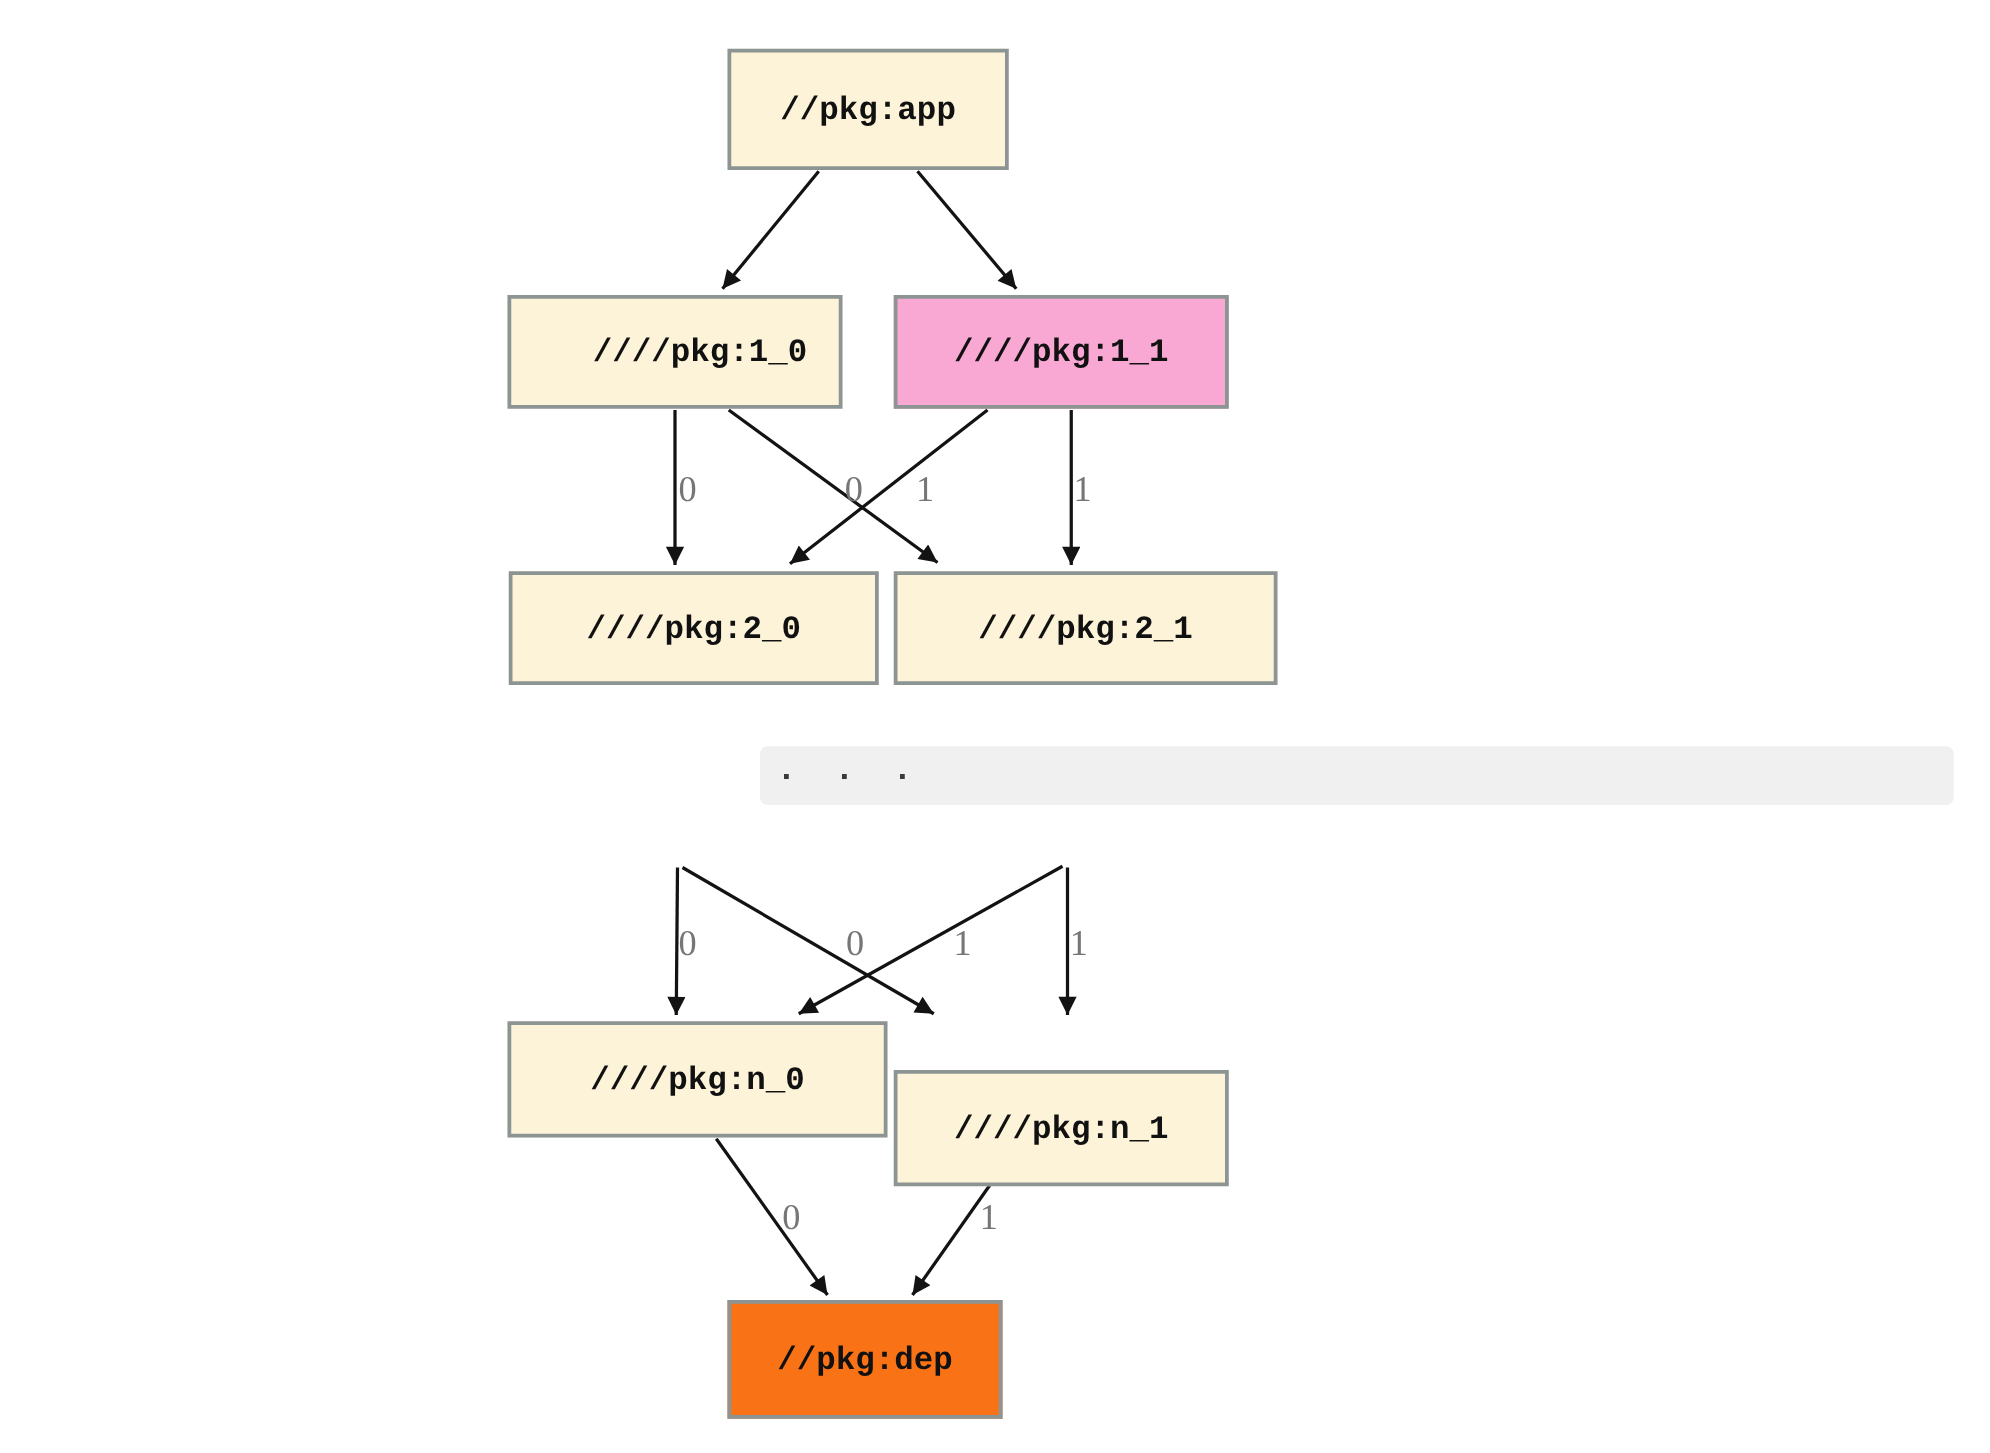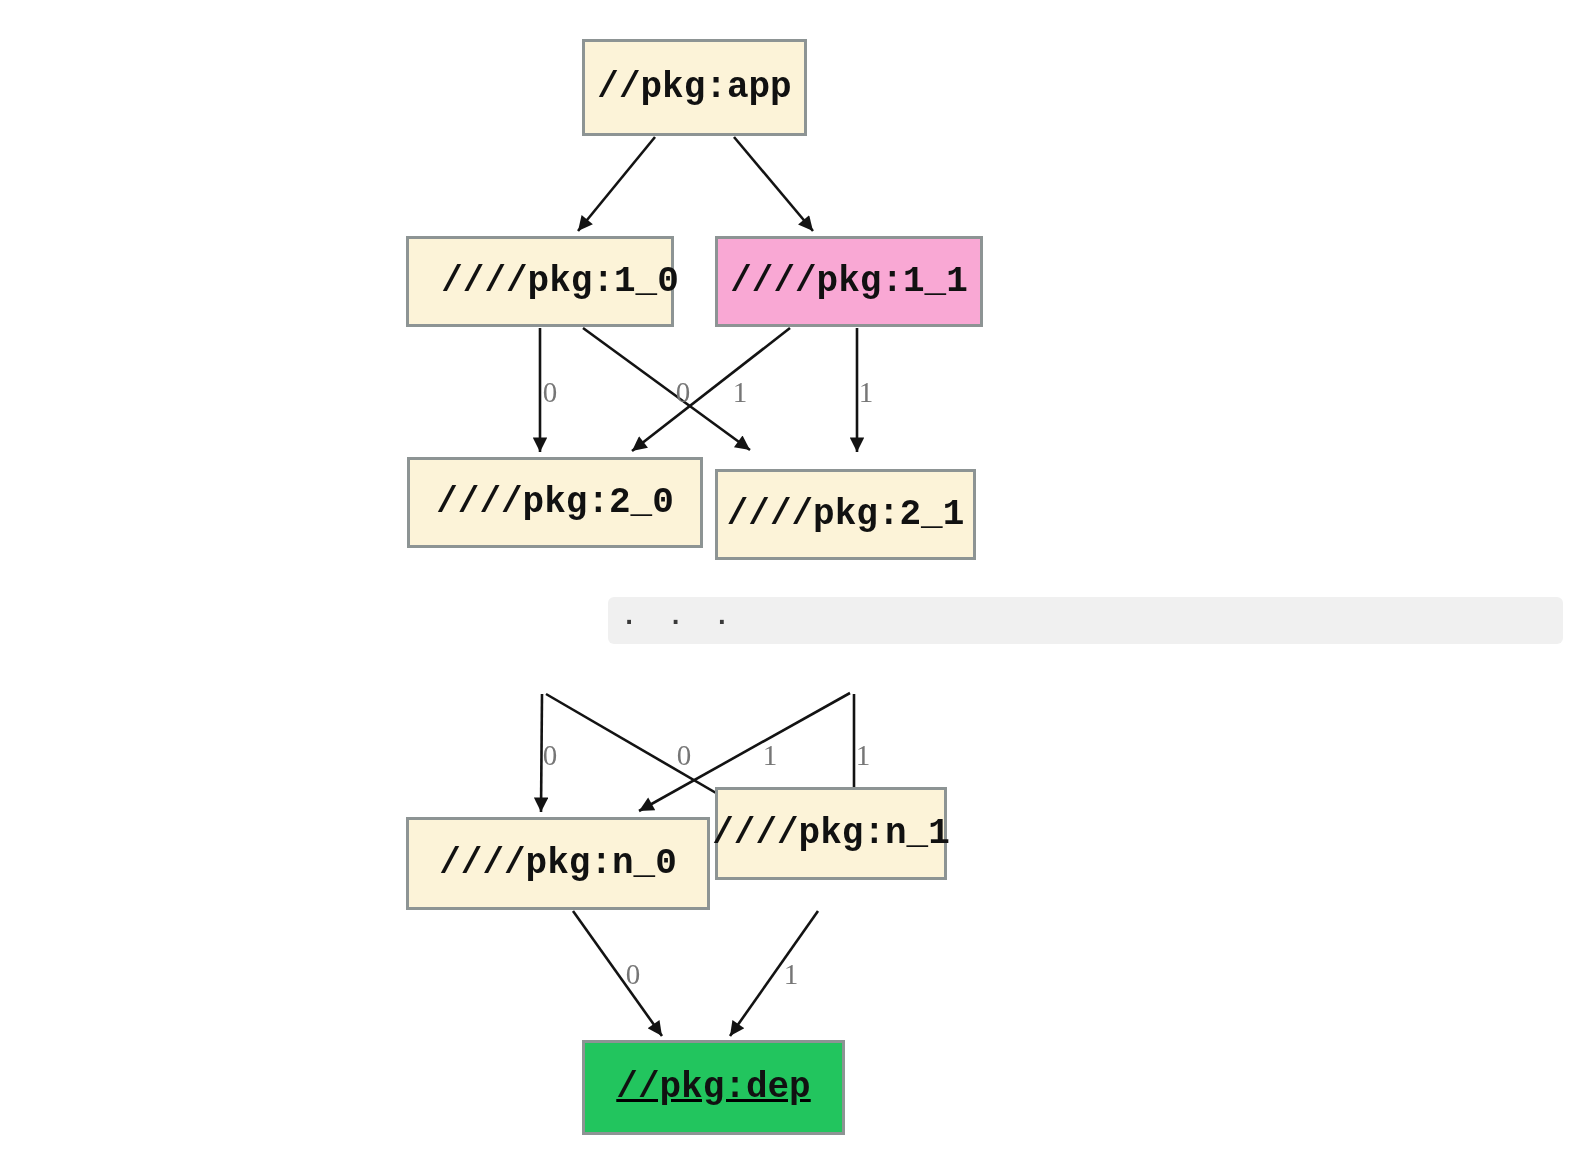--- a/index.html
+++ b/index.html
@@ -30,21 +30,21 @@
     box-sizing: border-box;
     border: 3px solid #8d9494;
     background: #fcf3d8;
     display: flex;
     align-items: center;
     justify-content: center;
   }
   .node-label {
     font-family: "Liberation Mono", "DejaVu Sans Mono", monospace;
     font-weight: 700;
-    font-size: 36px;
+    font-size: 26px;
     line-height: 1;
     color: #111111;
     white-space: pre;
   }
   .edge-label {
     font-family: "Liberation Serif", "DejaVu Serif", serif;
     font-size: 29px;
     fill: #767676;
   }
   .ellipsis-bar {
@@ -114,30 +114,30 @@
       </div>
       <div class="node" style="left: 406px; top: 236px; width: 268px; height: 91px; background: rgb(252, 243, 216); border-color: rgb(141, 148, 148); padding-left: 40px;">
         <span class="node-label">////pkg:1_0</span>
       </div>
       <div class="node" style="left: 715px; top: 236px; width: 268px; height: 91px; background: #f9a8d4; border-color: rgb(141, 148, 148);">
         <span class="node-label">////pkg:1_1</span>
       </div>
       <div class="node" style="left: 407px; top: 457px; width: 296px; height: 91px; background: rgb(252, 243, 216); border-color: rgb(141, 148, 148);">
         <span class="node-label">////pkg:2_0</span>
       </div>
-      <div class="node" style="left: 715px; top: 469px; width: 261px; height: 91px; background: rgb(252, 243, 216); border-color: rgb(141, 148, 148);">
+      <div class="node" style="left: 715px; top: 457px; width: 307px; height: 91px; background: rgb(252, 243, 216); border-color: rgb(141, 148, 148);">
         <span class="node-label">////pkg:2_1</span>
       </div>
       <div class="node" style="left: 406px; top: 817px; width: 304px; height: 93px; background: rgb(252, 243, 216); border-color: rgb(141, 148, 148);">
         <span class="node-label">////pkg:n_0</span>
       </div>
-      <div class="node" style="left: 715px; top: 787px; width: 232px; height: 93px; background: rgb(252, 243, 216); border-color: rgb(141, 148, 148); text-align: center;">
+      <div class="node" style="left: 715px; top: 856px; width: 268px; height: 93px; background: rgb(252, 243, 216); border-color: rgb(141, 148, 148); text-align: center;">
         <span class="node-label">////pkg:n_1</span>
       </div>
-      <div class="node" style="left: 582px; top: 1040px; width: 263px; height: 95px; background: #22c55e; border-color: rgb(141, 148, 148); text-decoration: underline;">
+      <div class="node" style="left: 582px; top: 1040px; width: 220px; height: 95px; background: #f97316; border-color: rgb(141, 148, 148);">
         <span class="node-label">//pkg:dep</span>
       </div>
     </div>
 
   <div class="ellipsis-bar">
     <span class="ellipsis-text">. . .</span>
   </div>
 
 </div>
 

